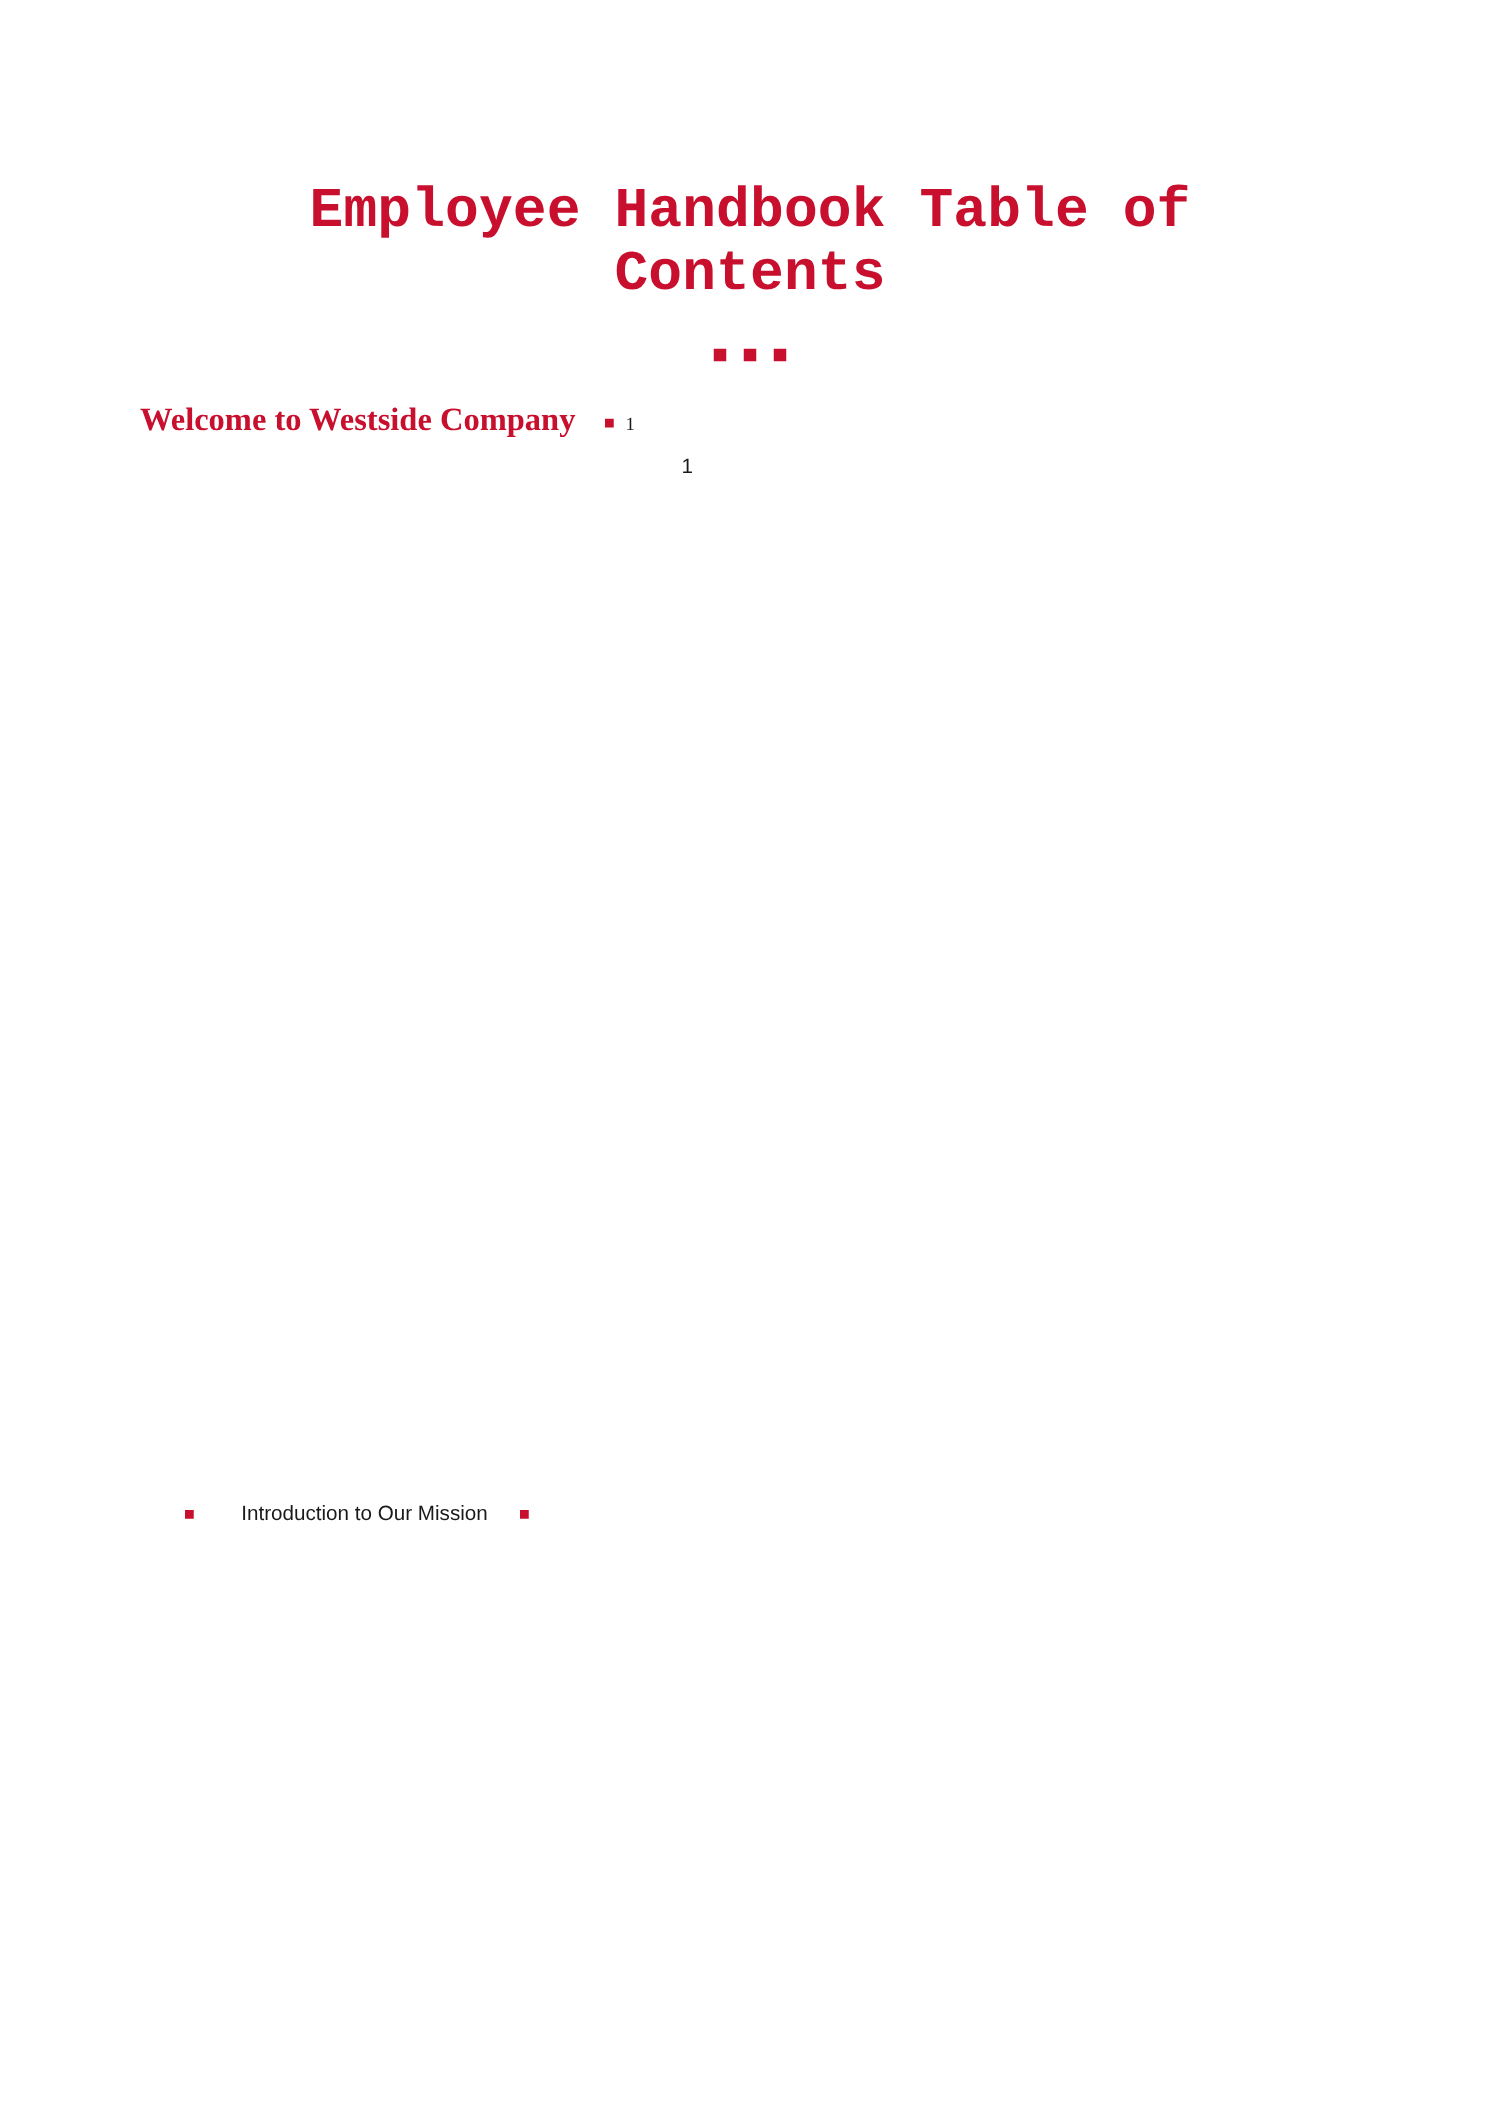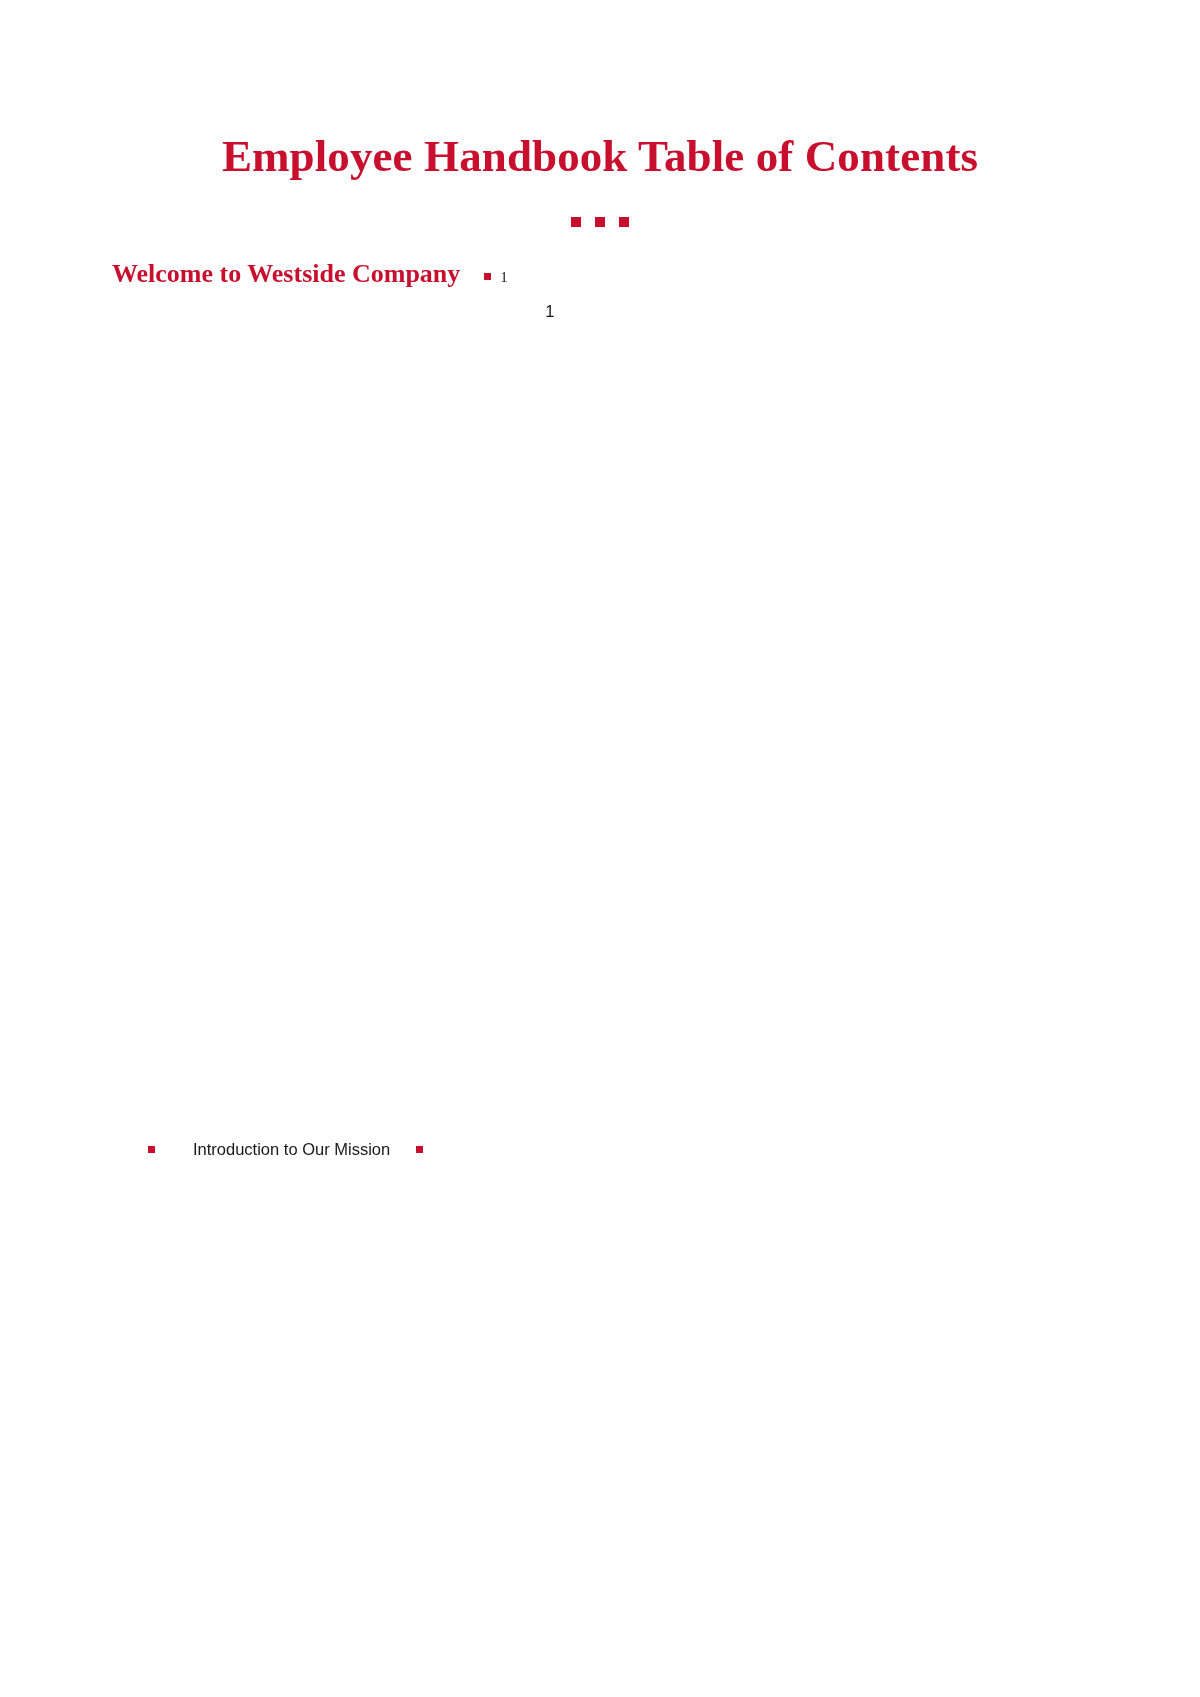--- a/index.html
+++ b/index.html
@@ -18,27 +18,27 @@
     width: 1200px;
     height: 1697px;
     background: #ffffff;
     box-sizing: border-box;
     padding: 0 112px;
     overflow: hidden;
   }
 
   
   .doc-title {
-    font-family: Liberation Serif, serif;
+    font-family: Liberation Mono, monospace;
     font-weight: bold;
     font-size: 45px;
     line-height: 1.1;
     color: #C8102E;
     text-align: center;
-    margin: 4px;
+    margin: 17px;
     padding-top: 128px;
     letter-spacing: 0.1px;
   }
   .title-ornament {
     display: flex;
     justify-content: center;
     align-items: center;
     gap: 14px;
     margin-top: 34px;
     height: 12px;

